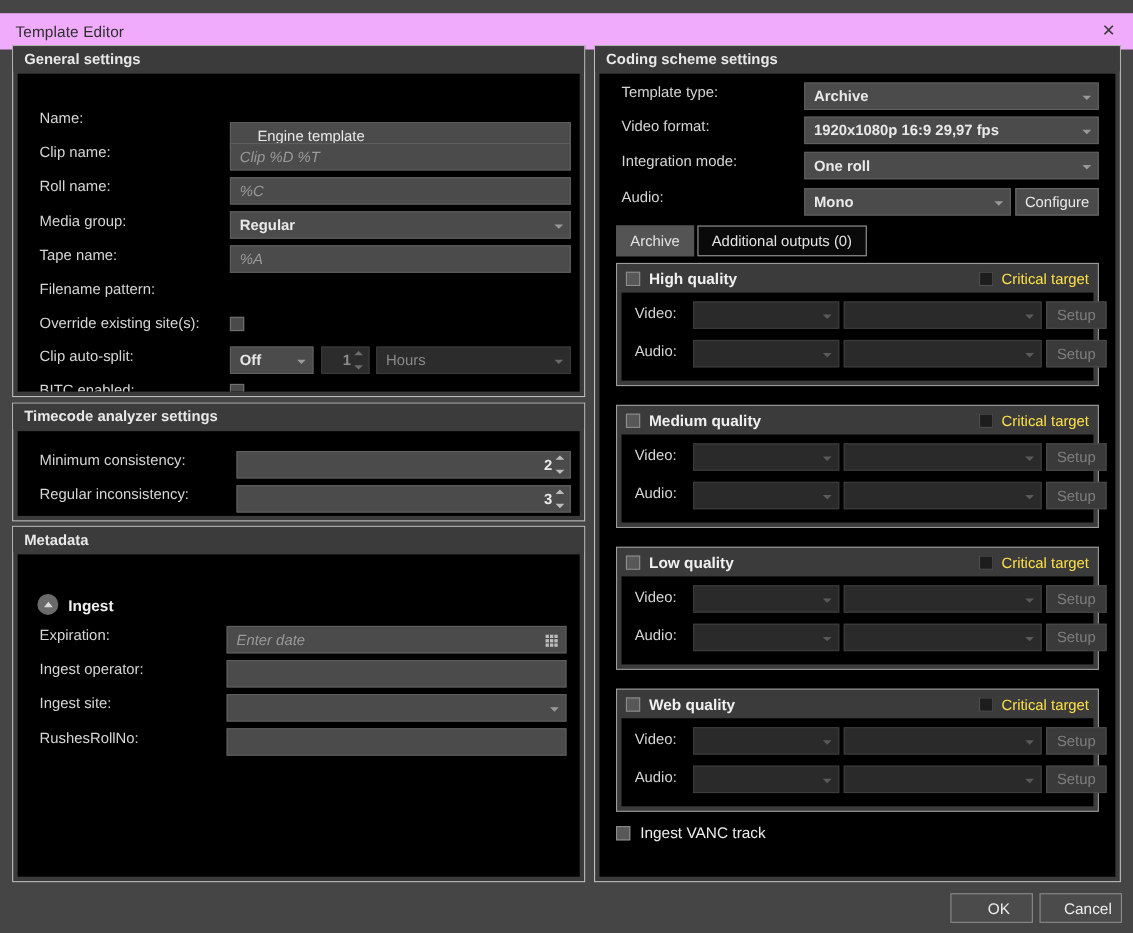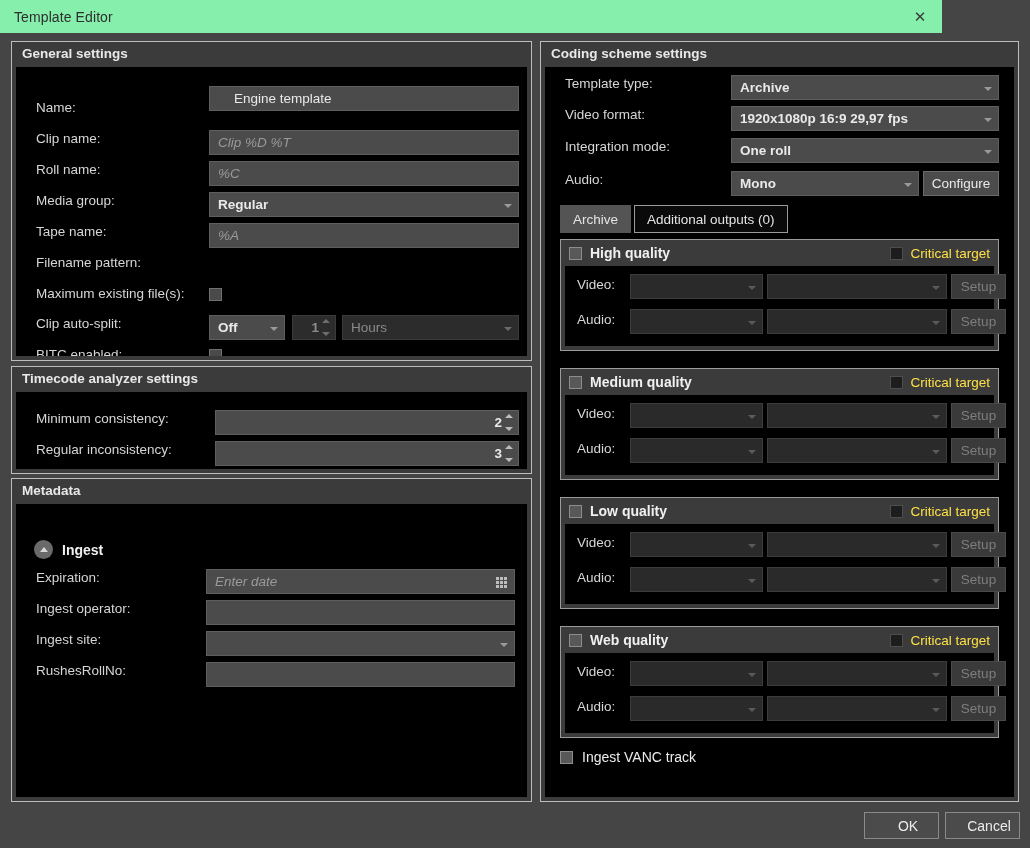--- a/index.html
+++ b/index.html
@@ -11,22 +11,22 @@
   body {
     font-family: "Liberation Sans", sans-serif;
     font-size: 13px;
     color: #d8d8d8;
     -webkit-font-smoothing: antialiased;
   }
   .window { position: relative; width: 1030px; height: 848px; background: #454545; }
 
   
   .titlebar {
-    position: absolute; left: 0; top: 0; width: 942px; height: 33px;
-    background: #86efac;
+    position: absolute; left: 0; top: 12px; width: 1030px; height: 33px;
+    background: #f0abfc;
     display: flex; align-items: center;
   }
   .titlebar-text {
     margin-left: 14px; font-size: 14px; color: #2e2e2e; letter-spacing: .1px;
   }
   .titlebar-close {
     position: absolute; right: 0; top: 0; width: 44px; height: 33px;
     display: flex; align-items: center; justify-content: center;
     color: #3a3a3a; font-size: 15px; line-height: 1;
   }
@@ -194,21 +194,21 @@
     <div class="titlebar-close">✕</div>
   </div>
 
   <div class="group" style="left:11px; top:41px; width:521px; height:320px;">
     <div class="group-title">General settings</div>
     <div class="group-body">
 
       <div class="row" style="left:20px; top:33px;">
         <span class="lbl">Name:</span>
       </div>
-      <div class="field" style="position:absolute; left:193px; top:19px; width:310px;padding-left:24px;">Engine template</div>
+      <div class="field" style="position:absolute; left:193px; top:44px; width:310px;padding-left:24px;">Engine template</div>
 
       <div class="row" style="left:20px; top:64px;">
         <span class="lbl">Clip name:</span>
       </div>
       <div class="field placeholder" style="position:absolute; left:193px; top:63px; width:310px;">Clip %D %T</div>
 
       <div class="row" style="left:20px; top:95px;">
         <span class="lbl">Roll name:</span>
       </div>
       <div class="field placeholder" style="position:absolute; left:193px; top:94px; width:310px;">%C</div>
@@ -224,21 +224,21 @@
       <div class="row" style="left:20px; top:157px;">
         <span class="lbl">Tape name:</span>
       </div>
       <div class="field placeholder" style="position:absolute; left:193px; top:156px; width:310px;">%A</div>
 
       <div class="row" style="left:20px; top:188px;">
         <span class="lbl">Filename pattern:</span>
       </div>
 
       <div class="row" style="left:20px; top:219px;">
-        <span class="lbl">Maximum existing file(s):</span>
+        <span class="lbl">Override existing site(s):</span>
       </div>
       <div class="cb mid" style="position:absolute; left:193px; top:221px;"></div>
 
       <div class="row" style="left:20px; top:249px;">
         <span class="lbl">Clip auto-split:</span>
       </div>
       <div class="combo" style="position:absolute; left:193px; top:248px; width:76px;">
         <span>Off</span>
         <span class="caret"></span>
       </div>

